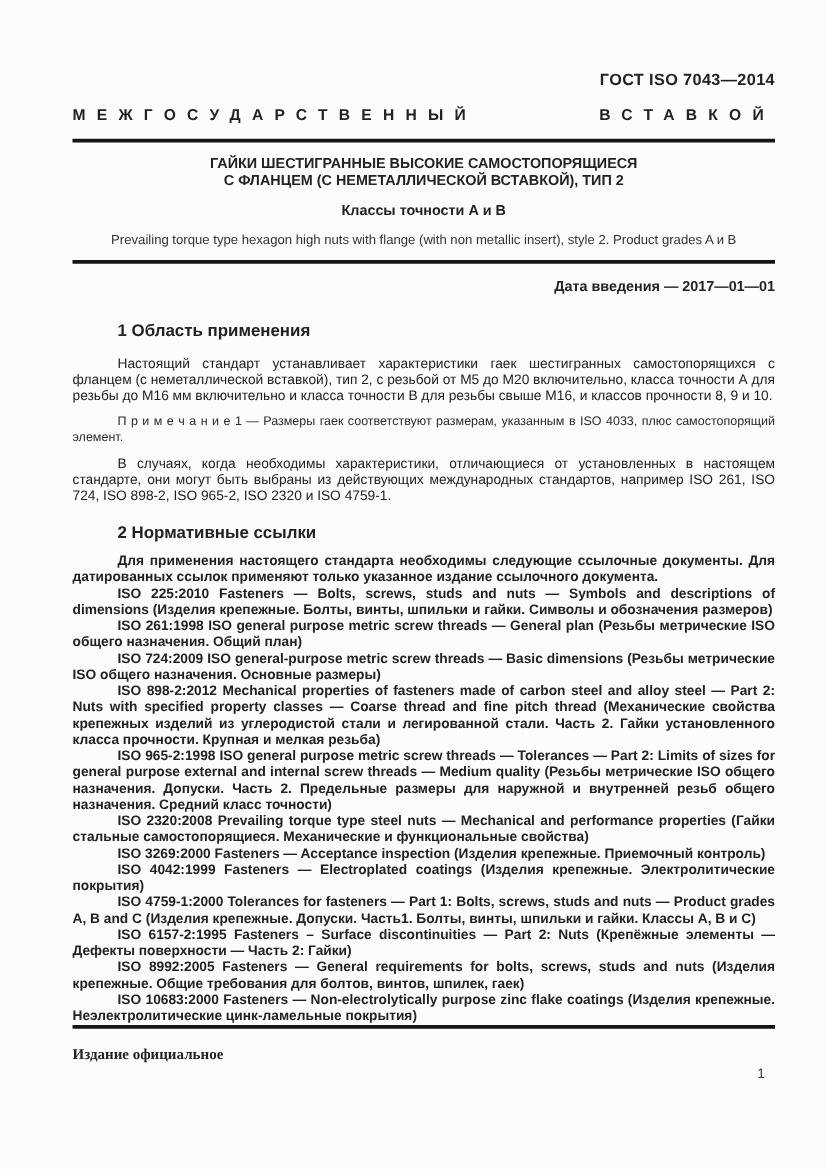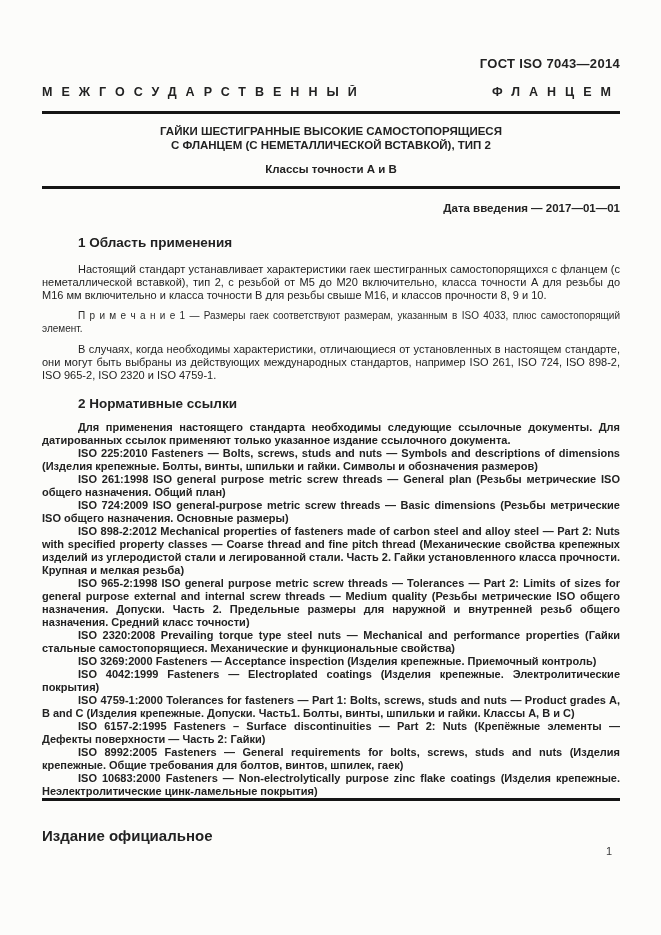--- a/index.html
+++ b/index.html
@@ -8,21 +8,21 @@
     height: 935px;
     background: #fcfcfa;
     color: #222;
     font-family: "Liberation Sans", sans-serif;
     overflow: hidden;
   }
   .page {
     box-sizing: border-box;
     width: 661px;
     height: 683px;
-    padding: 57px 41px 0 42px;
+    padding: 57px 41px 0 58px;
   }
   .doc-code {
     font-size: 13px;
     font-weight: bold;
     text-align: right;
     line-height: 14px;
     letter-spacing: 0.3px;
   }
   .standard-type {
     margin-top: 14px;
@@ -95,52 +95,54 @@
   }
   .refs { margin-top: 9px; font-weight: bold; }
   p.ref, p.ref-intro {
     margin: 0;
     font-size: 11px;
     line-height: 13px;
     text-align: justify;
     text-indent: 36px;
   }
   .footer-note {
-    margin-top: 28px;
+    margin-top: 14px;
     font-weight: bold;
-    font-size: 15px;
+    font-size: 12px;
     line-height: 13px;
+    font-family: Liberation Serif, serif;
   }
   .page-number {
     margin-top: 3px;
     text-align: right;
     font-size: 11px;
     line-height: 13px;
     padding-right: 8px;
     color: #3a3a3a;
   }
 </style>
 </head>
 <body>
 
 <div class="page">
 
   <div class="doc-code">ГОСТ ISO 7043—2014</div>
 
-  <div class="standard-type">МЕЖГОСУДАРСТВЕННЫЙ ФЛАНЦЕМ</div>
+  <div class="standard-type">МЕЖГОСУДАРСТВЕННЫЙ ВСТАВКОЙ</div>
 
   <div class="rule rule-top"></div>
 
   <div class="title">
     <div>ГАЙКИ ШЕСТИГРАННЫЕ ВЫСОКИЕ САМОСТОПОРЯЩИЕСЯ</div>
     <div>С ФЛАНЦЕМ (С НЕМЕТАЛЛИЧЕСКОЙ ВСТАВКОЙ), ТИП 2</div>
   </div>
 
   <div class="subtitle">Классы точности А и В</div>
 
+  <div class="title-en">Prevailing torque type hexagon high nuts with flange (with non metallic insert), style 2. Product grades A и B</div>
 
   <div class="rule rule-mid"></div>
 
   <div class="effective-date">Дата введения — 2017—01—01</div>
 
   <div class="section-heading">1 Область применения</div>
 
   <p class="body-para">Настоящий стандарт устанавливает характеристики гаек шестигранных самостопорящихся с фланцем (с неметаллической вставкой), тип 2, с резьбой от М5 до М20 включительно, класса точности А для резьбы до М16 мм включительно и класса точности В для резьбы свыше М16, и классов прочности 8, 9 и 10.</p>
 
   <p class="note">П р и м е ч а н и е  1 — Размеры гаек соответствуют размерам, указанным в ISO 4033, плюс самостопорящий элемент.</p>

